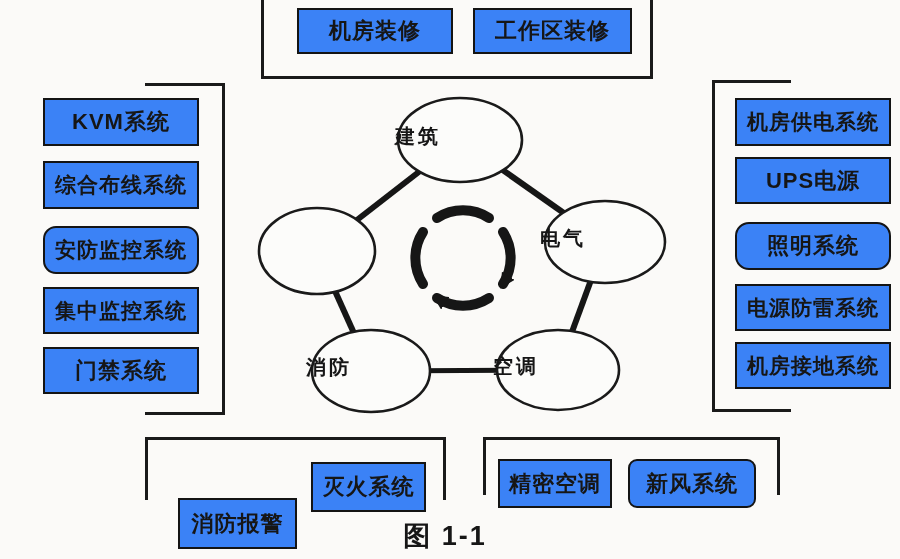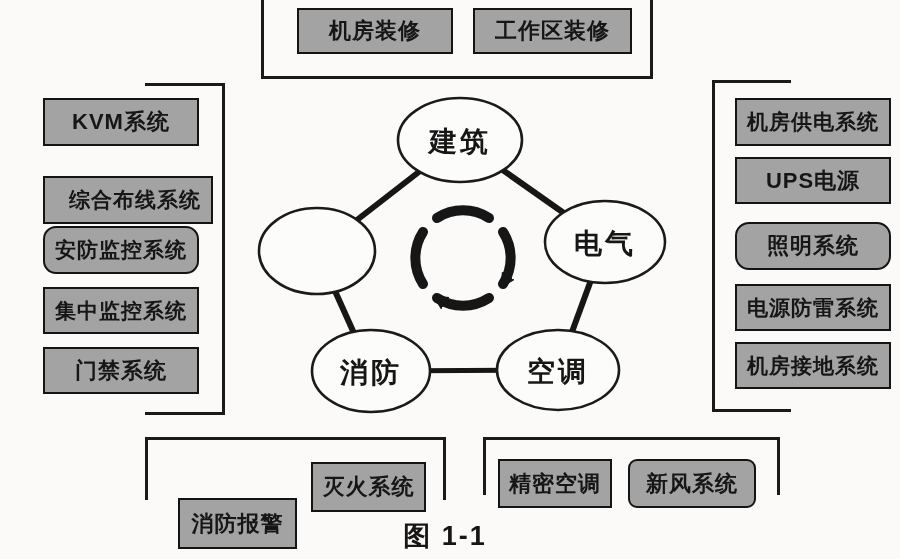--- a/index.html
+++ b/index.html
@@ -9,27 +9,27 @@
     font-family:"Liberation Sans","DejaVu Sans",sans-serif;
     color:#161616;
   }
   .bracket{position:absolute;}
   .bracket.open-top   {border-left:3px solid #1a1a1a;border-right:3px solid #1a1a1a;border-bottom:3px solid #1a1a1a;}
   .bracket.open-left  {border-top:3px solid #1a1a1a;border-right:3px solid #1a1a1a;border-bottom:3px solid #1a1a1a;}
   .bracket.open-right {border-top:3px solid #1a1a1a;border-left:3px solid #1a1a1a;border-bottom:3px solid #1a1a1a;}
   .bracket.open-bottom{border-top:3px solid #1a1a1a;border-left:3px solid #1a1a1a;border-right:3px solid #1a1a1a;}
   .sysbox{
     position:absolute;display:flex;align-items:center;justify-content:center;
-    border:2.5px solid #141414;background:#a3a3a3;
+    border:2.5px solid #141414;background:#3b82f6;
     font-weight:bold;font-size:22px;letter-spacing:1px;white-space:nowrap;
   }
   .sysbox.small{font-size:21px;}
   .node-label{
-    position:absolute;width:130px;text-align:center;
-    font-weight:bold;font-size:28px;letter-spacing:3px;
+    position:absolute;width:130px;
+    font-weight:bold;font-size:20px;letter-spacing:3px;
   }
   #graphics{position:absolute;left:0;top:0;pointer-events:none;}
   .caption{
     position:absolute;left:385px;top:518px;width:120px;text-align:center;
     font-weight:bold;font-size:27px;letter-spacing:2px;
   }
 </style>
 </head>
 <body>
 
@@ -70,21 +70,21 @@
   <div class="node-label" style="left:540px;top:225px;">电气</div>
   <div class="node-label" style="left:306px;top:354px;">消防</div>
   <div class="node-label" style="left:493px;top:353px;">空调</div>
 
   <div class="bracket open-top" style="left:261px;top:0;width:386px;height:76px;"></div>
   <div class="sysbox" style="left:297px;top:8px;width:152px;height:42px;">机房装修</div>
   <div class="sysbox" style="left:473px;top:8px;width:155px;height:42px;">工作区装修</div>
 
   <div class="bracket open-left" style="left:145px;top:83px;width:77px;height:326px;"></div>
   <div class="sysbox" style="left:43px;top:98px;width:152px;height:44px;">KVM系统</div>
-  <div class="sysbox small" style="left:43px;top:176px;width:152px;height:44px;padding-left:14px;">综合布线系统</div>
+  <div class="sysbox small" style="left:43px;top:161px;width:152px;height:44px;">综合布线系统</div>
   <div class="sysbox small" style="left:43px;top:226px;width:152px;height:44px;border-radius:13px;">安防监控系统</div>
   <div class="sysbox" style="left:43px;top:347px;width:152px;height:43px;">门禁系统</div>
   <div class="sysbox small" style="left:43px;top:287px;width:152px;height:43px;">集中监控系统</div>
 
   <div class="bracket open-right" style="left:712px;top:80px;width:76px;height:326px;"></div>
   <div class="sysbox small" style="left:735px;top:98px;width:152px;height:44px;">机房供电系统</div>
   <div class="sysbox" style="left:735px;top:157px;width:152px;height:43px;">UPS电源</div>
   <div class="sysbox" style="left:735px;top:222px;width:152px;height:44px;border-radius:14px;">照明系统</div>
   <div class="sysbox small" style="left:735px;top:284px;width:152px;height:43px;">电源防雷系统</div>
   <div class="sysbox small" style="left:735px;top:342px;width:152px;height:43px;">机房接地系统</div>

